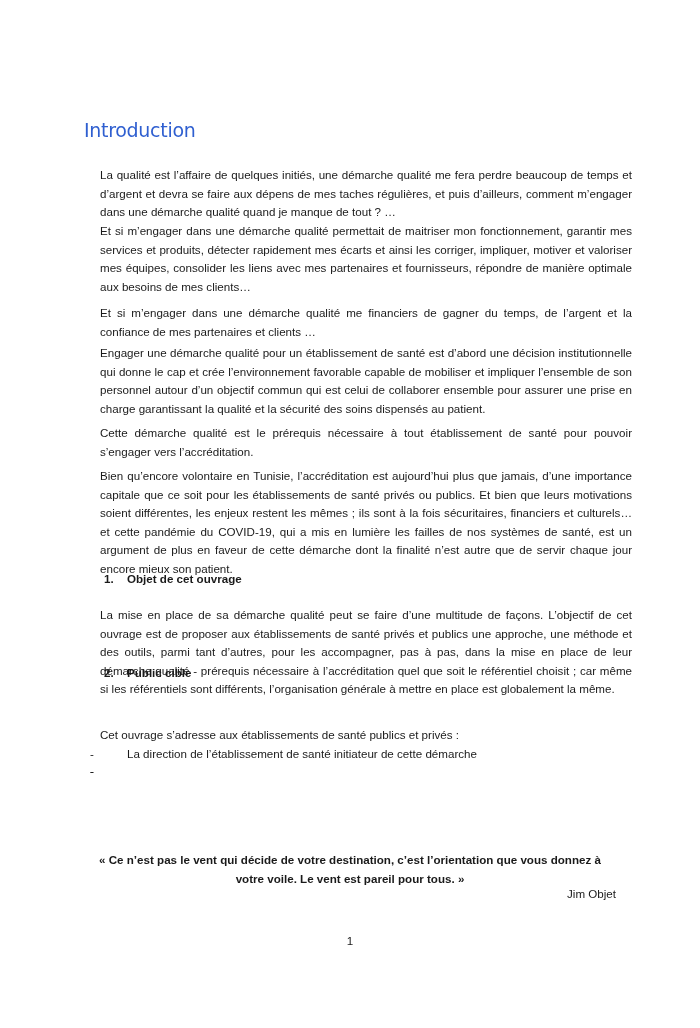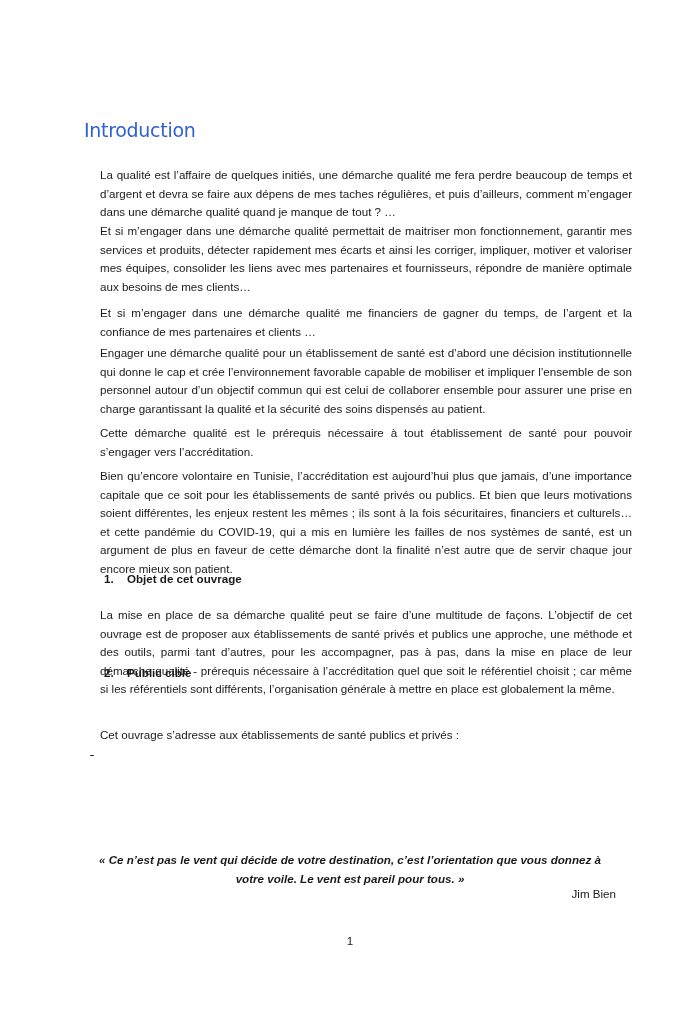--- a/index.html
+++ b/index.html
@@ -10,21 +10,21 @@
              font-family: "DejaVu Sans", sans-serif; font-weight: normal; letter-spacing: -0.3px; text-align: center; }
   .para { position: absolute; left: 8px; width: 532px; font-size: 11.6px; line-height: 18.6px;
           text-align: justify; margin: 8px; }
   .num-heading { position: absolute; left: 20px; font-size: 11.6px; font-weight: bold; }
   .num-heading .n { display: inline-block; width: 23px; }
   .list { position: absolute; left: 0; width: 532px; margin: 0; padding: 0; list-style: none;
           font-size: 11.6px; line-height: 17.4px; }
   .list li { position: relative; padding-left: 43px; }
   .list li .dash { position: absolute; left: 6px; }
   .quote { position: absolute; left: 0; width: 532px; top: 851px; text-align: center;
-           font-size: 11.6px; line-height: 18.6px; font-weight: bold; font-style: italic; }
+           font-size: 11.6px; line-height: 18.6px; font-weight: bold; }
   .author { position: absolute; right: 0; top: 887px; font-size: 11.6px; }
   .page-num { position: absolute; left: 0; width: 532px; top: 934px; text-align: center; font-size: 11.6px; }
 </style>
 </head>
 <body>
 
 <div class="page">
   <h1 class="heading">Introduction</h1>
 
   <p class="para" style="top:158px">La qualité est l’affaire de quelques initiés, une démarche qualité me fera perdre beaucoup de temps et d’argent et devra se faire aux dépens de mes taches régulières, et puis d’ailleurs, comment m’engager dans une démarche qualité quand je manque de tout ? …</p>
@@ -38,22 +38,22 @@
     <span class="n">1.</span><span>Objet de cet ouvrage</span>
   </div>
   <p class="para" style="top:598px">La mise en place de sa démarche qualité peut se faire d’une multitude de façons. L’objectif de cet ouvrage est de proposer aux établissements de santé privés et publics une approche, une méthode et des outils, parmi tant d’autres, pour les accompagner, pas à pas, dans la mise en place de leur démarche qualité - prérequis nécessaire à l’accréditation quel que soit le référentiel choisit ; car même si les référentiels sont différents, l’organisation générale à mettre en place est globalement la même.</p>
 
   <div class="num-heading" style="top:666px">
     <span class="n">2.</span><span>Public cible</span>
   </div>
   <p class="para" style="top:718px">Cet ouvrage s’adresse aux établissements de santé publics et privés :</p>
 
   <ul class="list" style="top:745px">
-    <li><span class="dash">-</span></li>
+    <li><span class="dash">-</span><span>La direction de l’établissement de santé initiateur de cette démarche</span></li>
     <li><span class="dash">-</span></li>
     <li><span class="dash">-</span></li>
   </ul>
 
   <div class="quote">« Ce n’est pas le vent qui décide de votre destination, c’est l’orientation que vous donnez à votre voile. Le vent est pareil pour tous. »</div>
-  <div class="author">Jim Bien</div>
+  <div class="author">Jim Objet</div>
 
   <div class="page-num">1</div>
 </div>
 
 </body></html>

